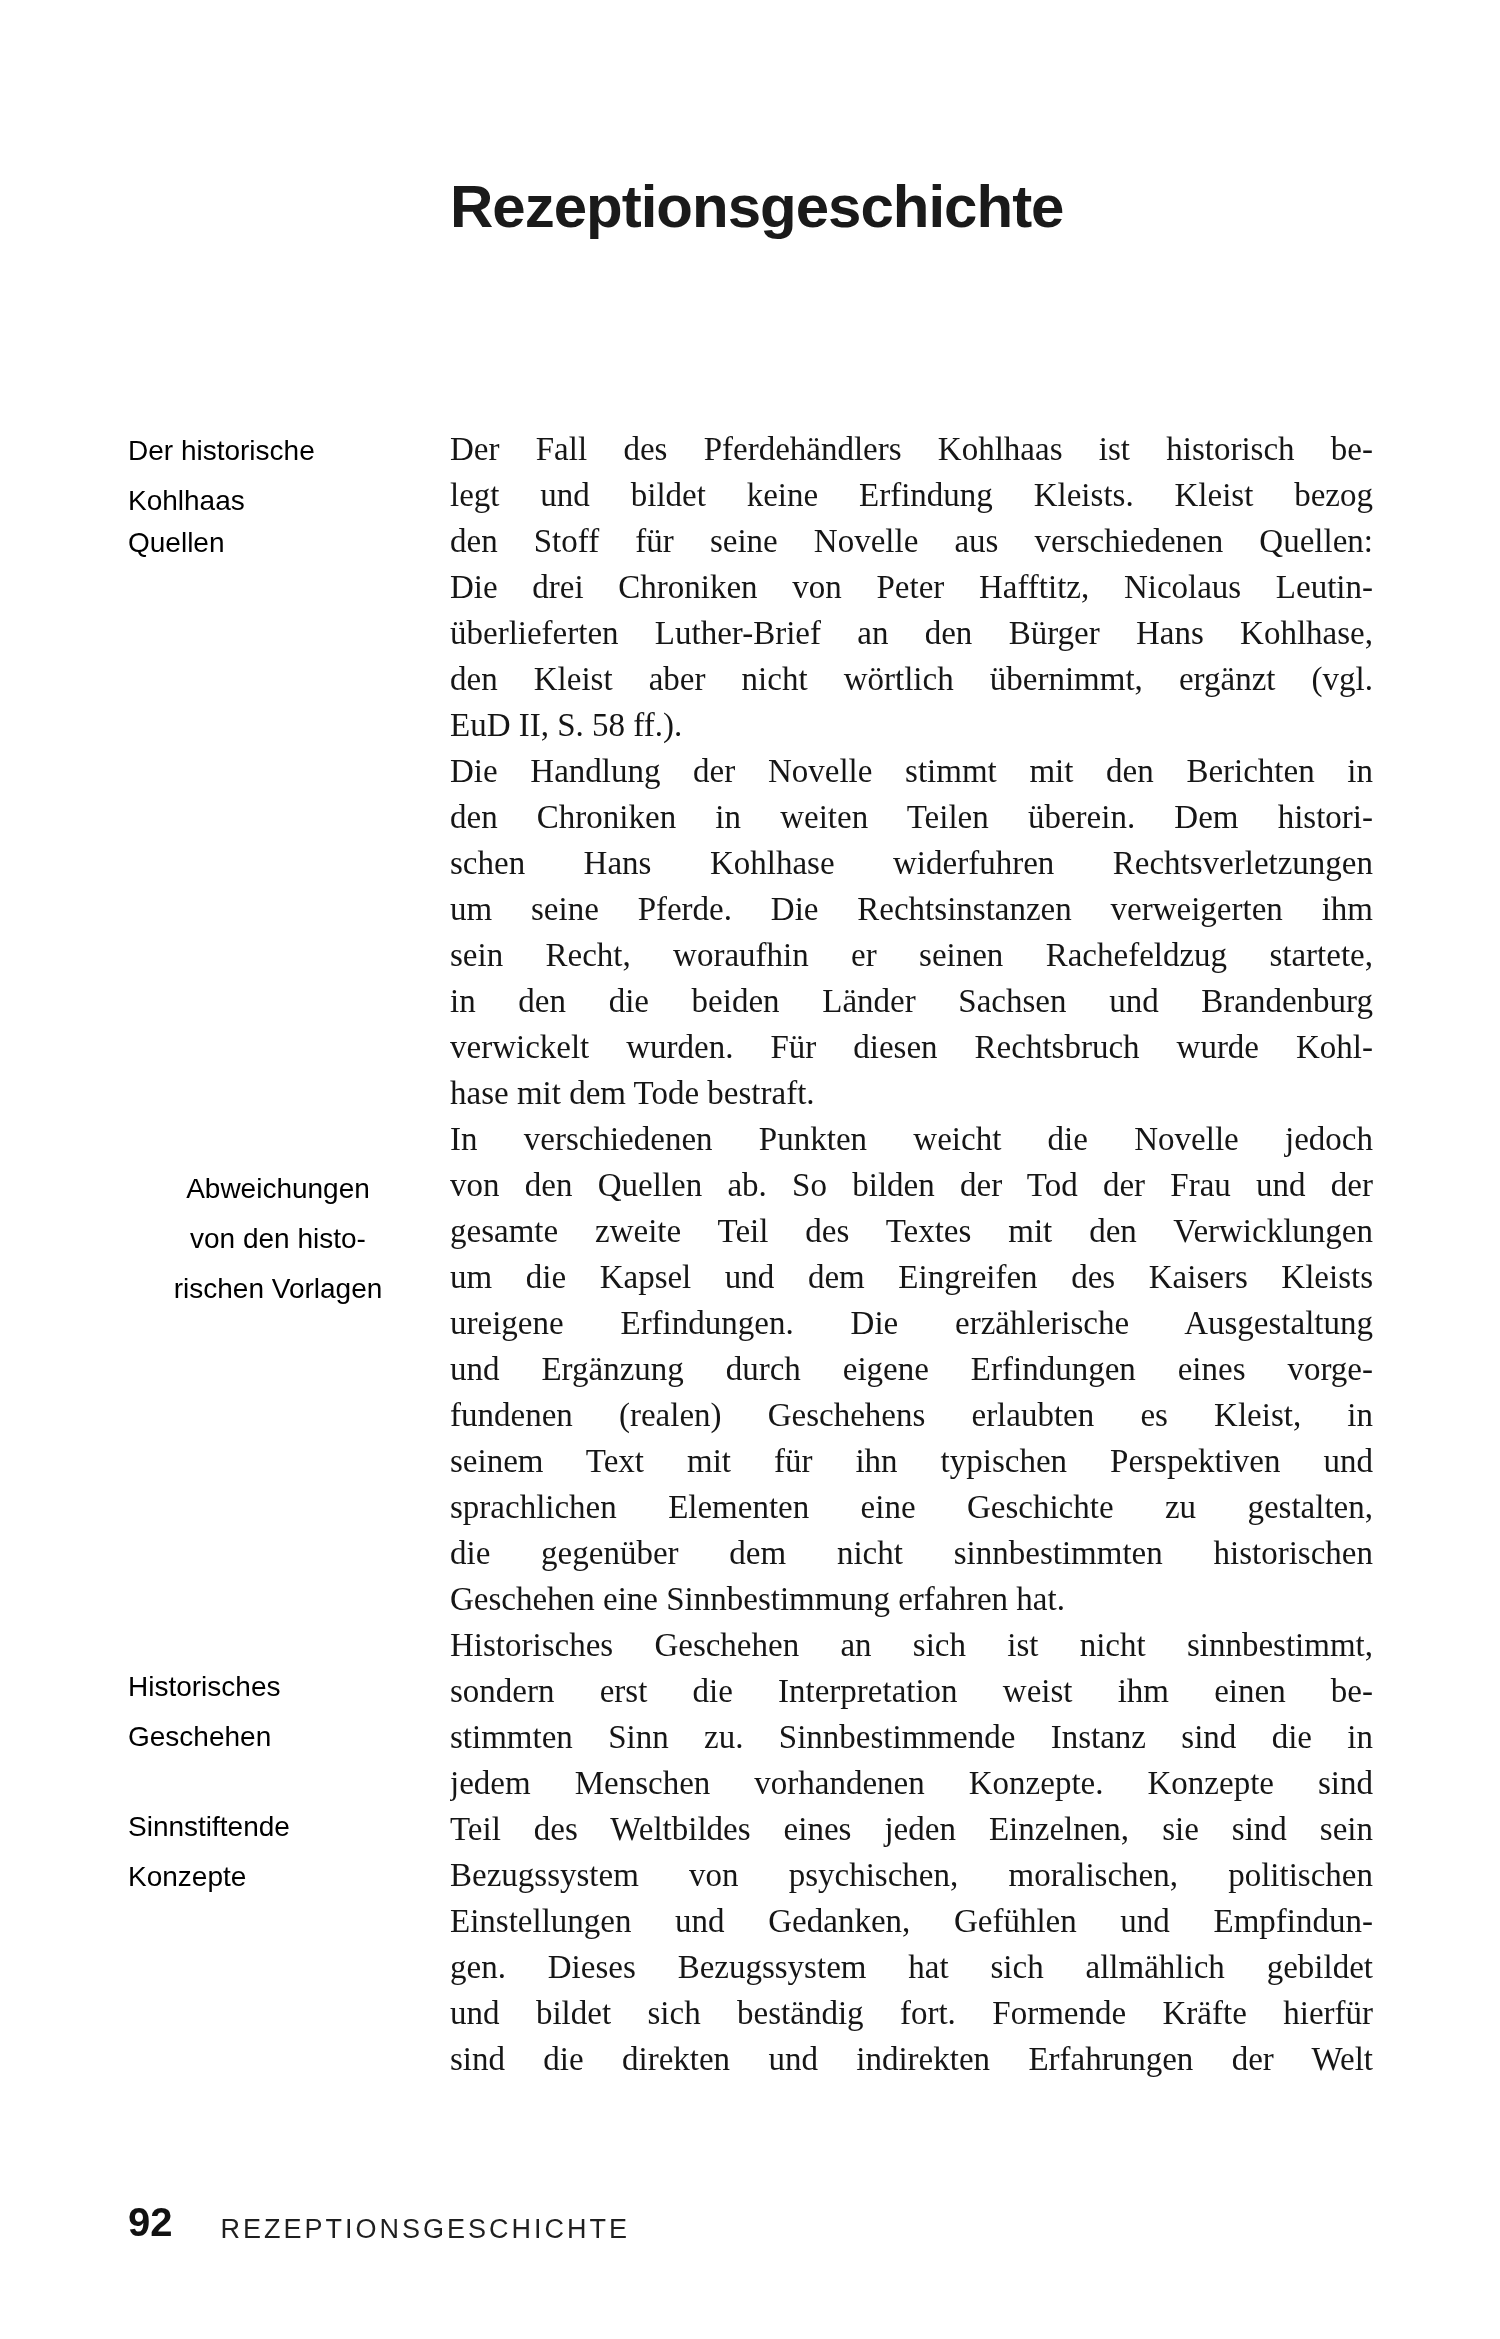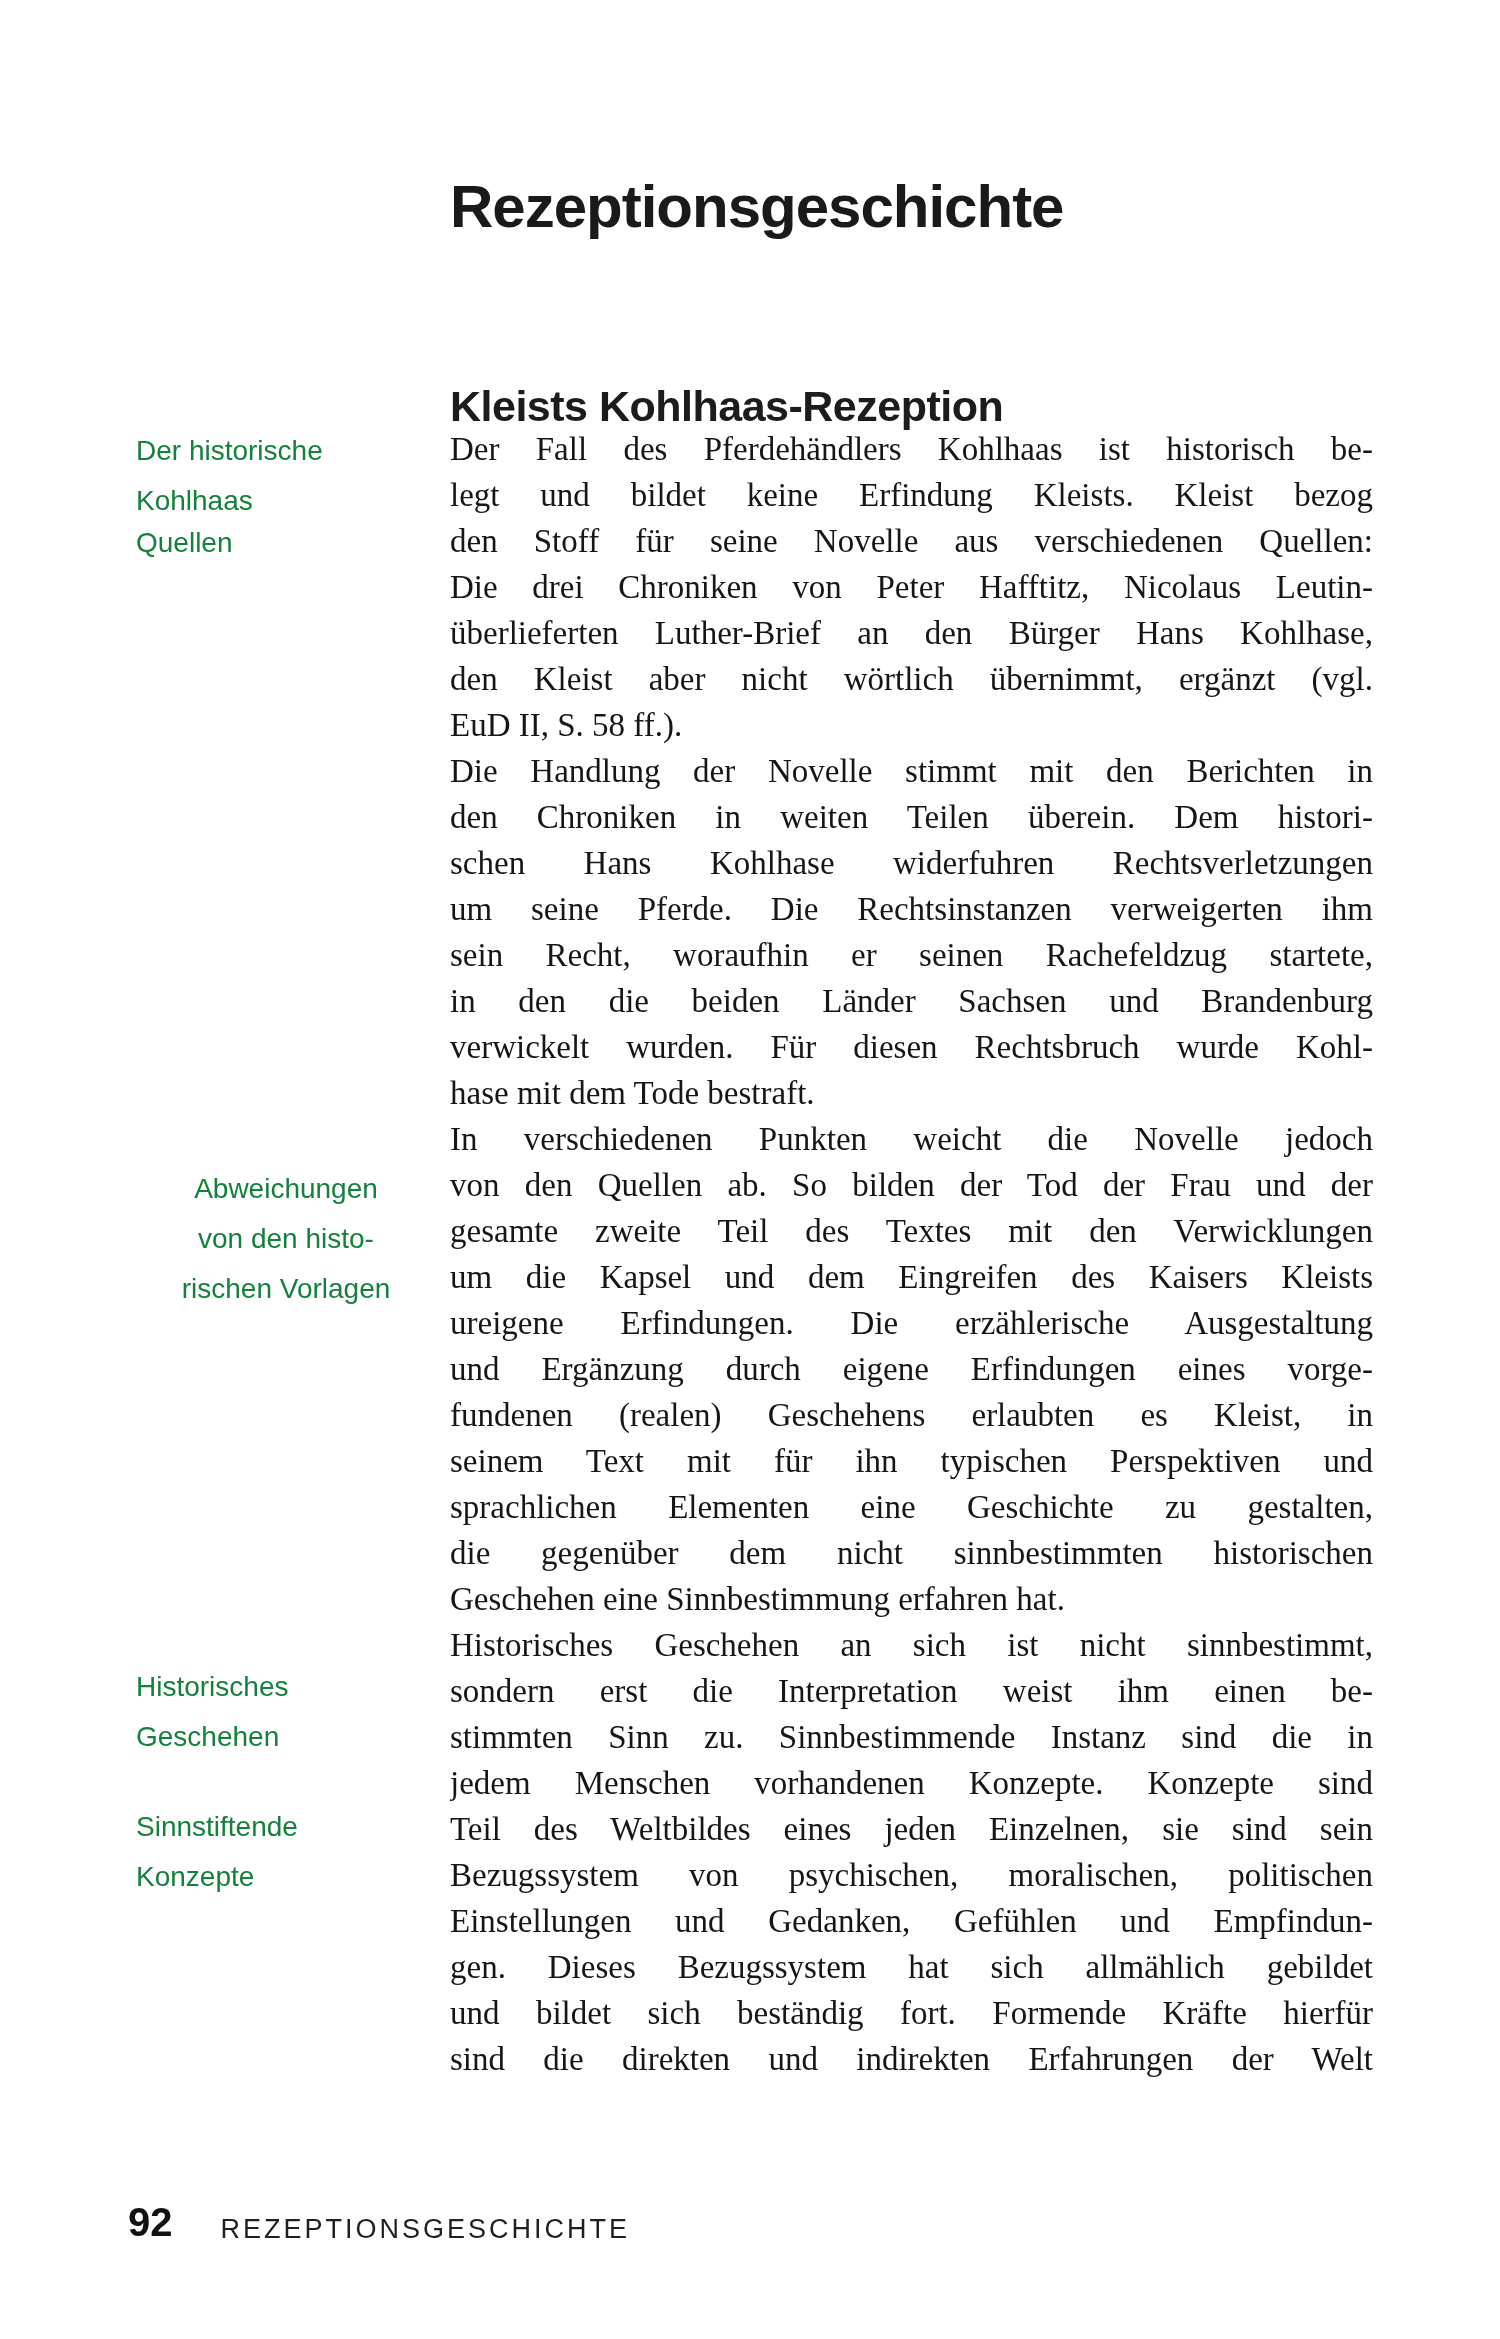--- a/index.html
+++ b/index.html
@@ -32,26 +32,26 @@
     top: 346px;
     font-family: "Liberation Sans", sans-serif;
     font-size: 43px;
     font-weight: 700;
     letter-spacing: -0.5px;
     color: #1c1c1c;
     white-space: nowrap;
   }
   .margin-note {
     position: absolute;
-    left: 136px;
+    left: 128px;
     width: 300px;
     font-family: "Liberation Sans", sans-serif;
     font-size: 28px;
     line-height: 50px;
-    color: #15803d;
+    color: #000000;
     white-space: pre-line;
   }
   .body-column {
     position: absolute;
     left: 450px;
     top: 426px;
     width: 923px;
     font-family: "Liberation Serif", "DejaVu Serif", serif;
     font-size: 33px;
     color: #161616;
@@ -90,21 +90,20 @@
     color: #1f1f1f;
   }
 </style>
 </head>
 <body>
 
 <div class="page">
 
   <h1 class="chapter-title">Rezeptionsgeschichte</h1>
 
-  <h2 class="section-heading">Kleists Kohlhaas-Rezeption</h2>
 
   <div class="margin-note" style="top: 426px;">Der historische
 Kohlhaas</div>
 
   <div class="margin-note" style="top: 518px;">Quellen</div>
 
   <div class="margin-note" style="top: 1164px; text-align: center;">Abweichungen
 von den histo-
 rischen Vorlagen</div>
 

